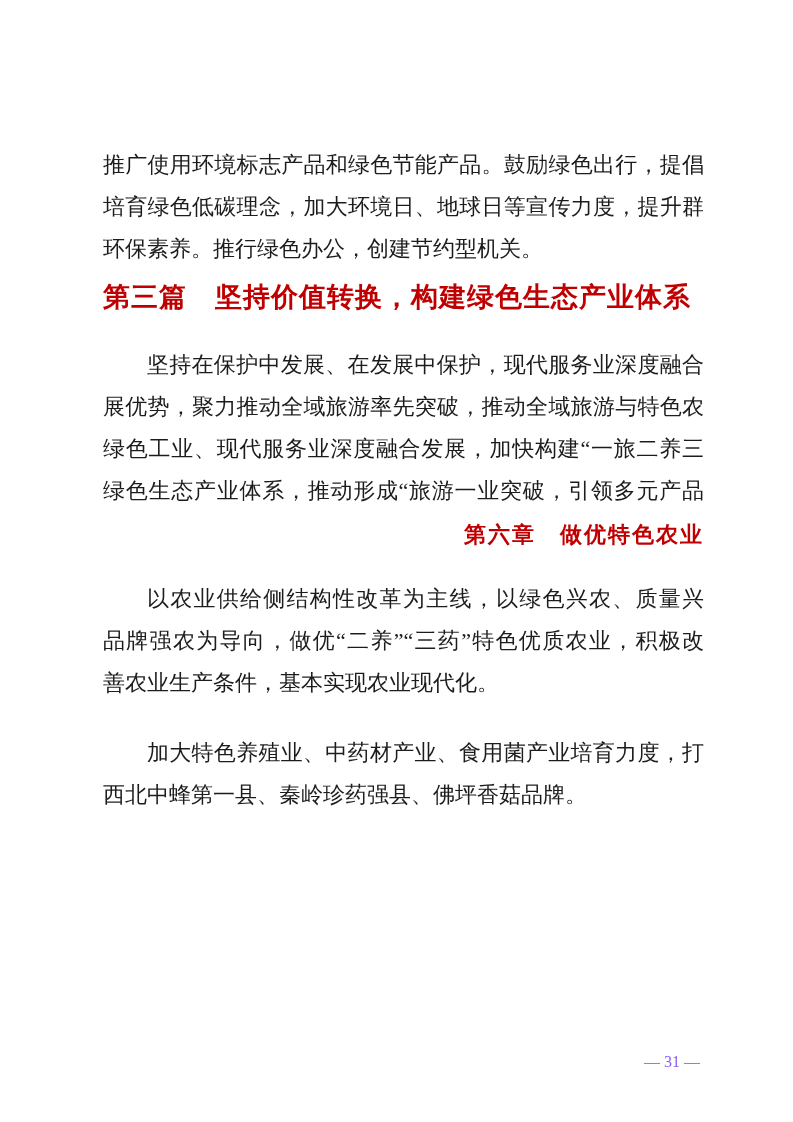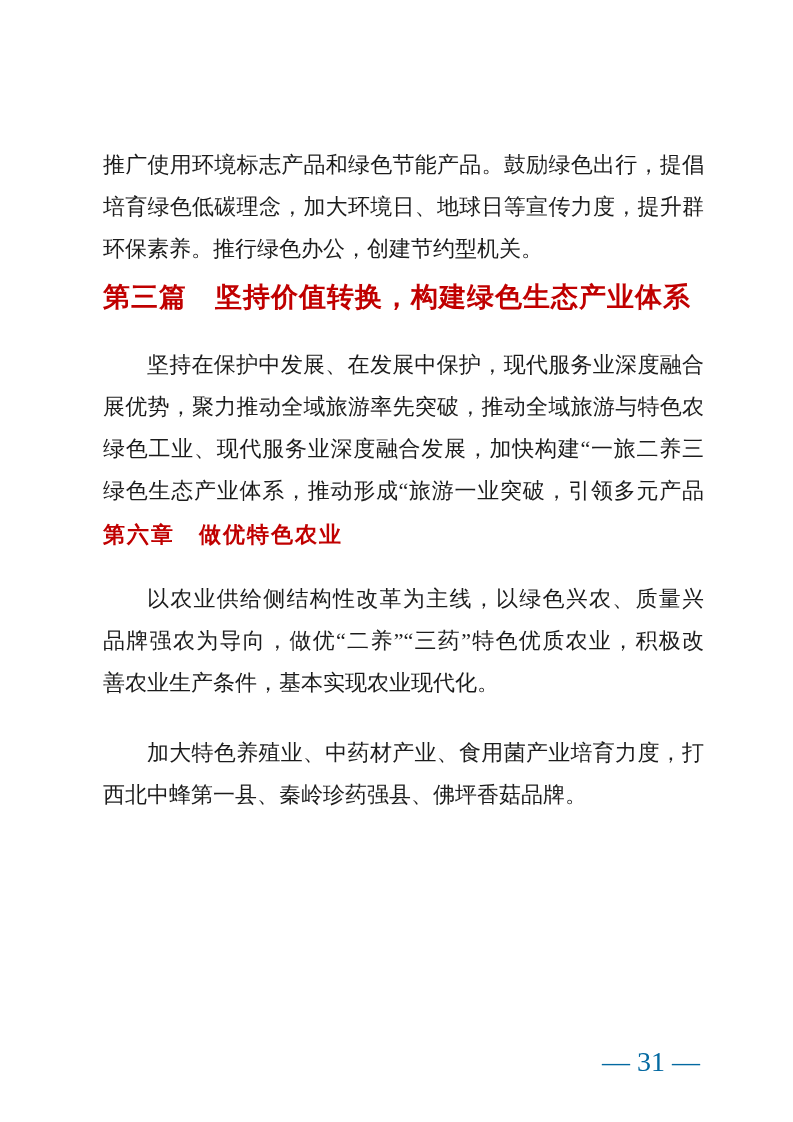--- a/index.html
+++ b/index.html
@@ -38,21 +38,21 @@
     text-align: left;
     line-height: 42px;
     margin: 6px 0 26px 0;
     font-family: "Liberation Serif", "DejaVu Serif", serif;
     letter-spacing: 1px;
   }
   .h-chapter {
     font-size: 22px;
     font-weight: bold;
     color: #c00000;
-    text-align: left;
+    text-align: right;
     line-height: 42px;
     margin: 2px 0 0 0;
     font-family: "Liberation Sans", "DejaVu Sans", sans-serif;
     letter-spacing: 2px;
   }
   .h-section {
     font-size: 22px;
     font-weight: bold;
     color: #c00000;
     text-align: center;
@@ -65,23 +65,23 @@
   .para.gap-lg { margin-top: 28px; }
   .bold-lead {
     font-weight: bold;
     color: #111111;
     font-family: "Liberation Sans", "DejaVu Sans", sans-serif;
   }
   .footer {
     position: absolute;
     top: 1050px;
     right: 93px;
-    font-size: 28px;
+    font-size: 16px;
     line-height: 24px;
-    color: #0369a1;
+    color: #8b5cf6;
     font-family: "Liberation Serif", "DejaVu Serif", serif;
   }
 </style>
 </head>
 <body>
 
 <div class="page">
   <div class="content">
 
     <div class="para">

